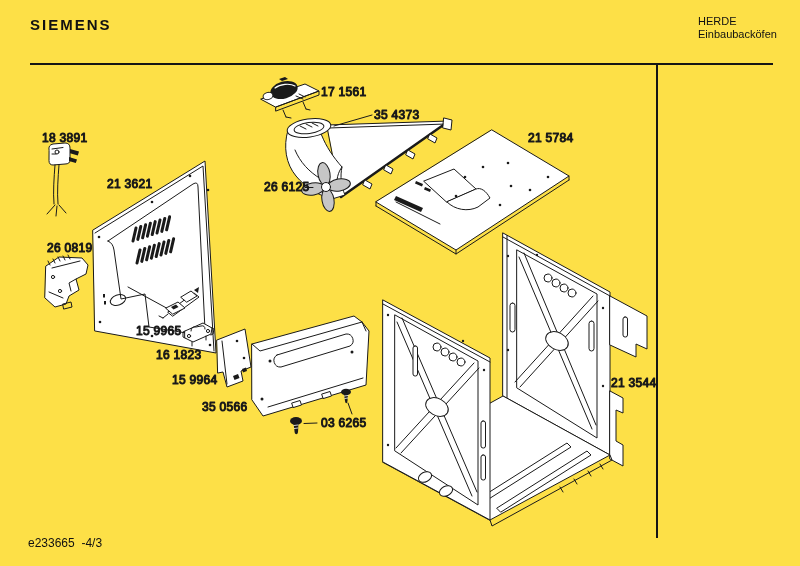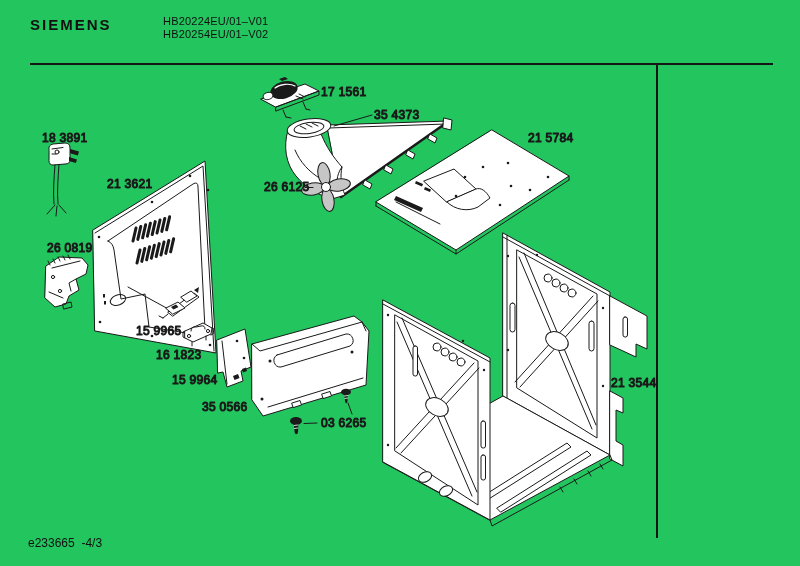--- a/index.html
+++ b/index.html
@@ -1,39 +1,39 @@
 <!DOCTYPE html>
 <html><head>
 <meta charset="utf-8">
 <style>
   html,body{margin:0;padding:0;background:#e8e8e8}
-  .page{position:relative;width:800px;height:566px;background:#22c55e;
+  .page{position:relative;width:800px;height:566px;background:#fde047;
         font-family:"Liberation Sans",sans-serif;color:#111;overflow:hidden}
   .brand{position:absolute;left:30px;top:16px;font-size:15px;font-weight:bold;letter-spacing:2px}
   .models{position:absolute;left:163px;top:15px;font-size:11px;line-height:13px;letter-spacing:.2px}
   .prodline{position:absolute;left:698px;top:15px;font-size:11px;line-height:13px}
   .hrule{position:absolute;left:30px;top:63px;width:743px;height:2px;background:#151515}
   .vrule{position:absolute;left:656px;top:65px;width:1.5px;height:473px;background:#151515}
   .footer{position:absolute;left:28px;top:536px;font-size:12px;white-space:pre}
   svg.art{position:absolute;left:0;top:0}
   .s{fill:none;stroke:#1a1a1a;stroke-width:1;stroke-linejoin:round;stroke-linecap:round}
   .fw{fill:#fff}
   .fd{fill:#1a1a1a;stroke:none}
   .fg{fill:#c6c6c6}
   .lbl{font:12px "Liberation Sans",sans-serif;fill:#111;letter-spacing:.3px}
 </style>
 </head>
 <body>
 
 <div class="page">
 
   <div class="brand">SIEMENS</div>
-  <div class="models">
-    <div>HB20224EU/01–V01</div>
-    <div>HB20254EU/01–V02</div>
+  <div class="prodline">
+    <div>HERDE</div>
+    <div>Einbaubacköfen</div>
   </div>
   <div class="hrule"></div>
   <div class="vrule"></div>
   <div class="footer">e233665  -4/3</div>
 
   <svg class="art" viewBox="0 0 800 566" width="800" height="566">
     <g class="s">
 
       <g>
         <path class="fw" d="M49,150 Q48,145 53,144 L65,143 Q70,143 70,148 L70,160 Q70,164 65,164 L53,165 Q49,165 49,161 Z"></path>

